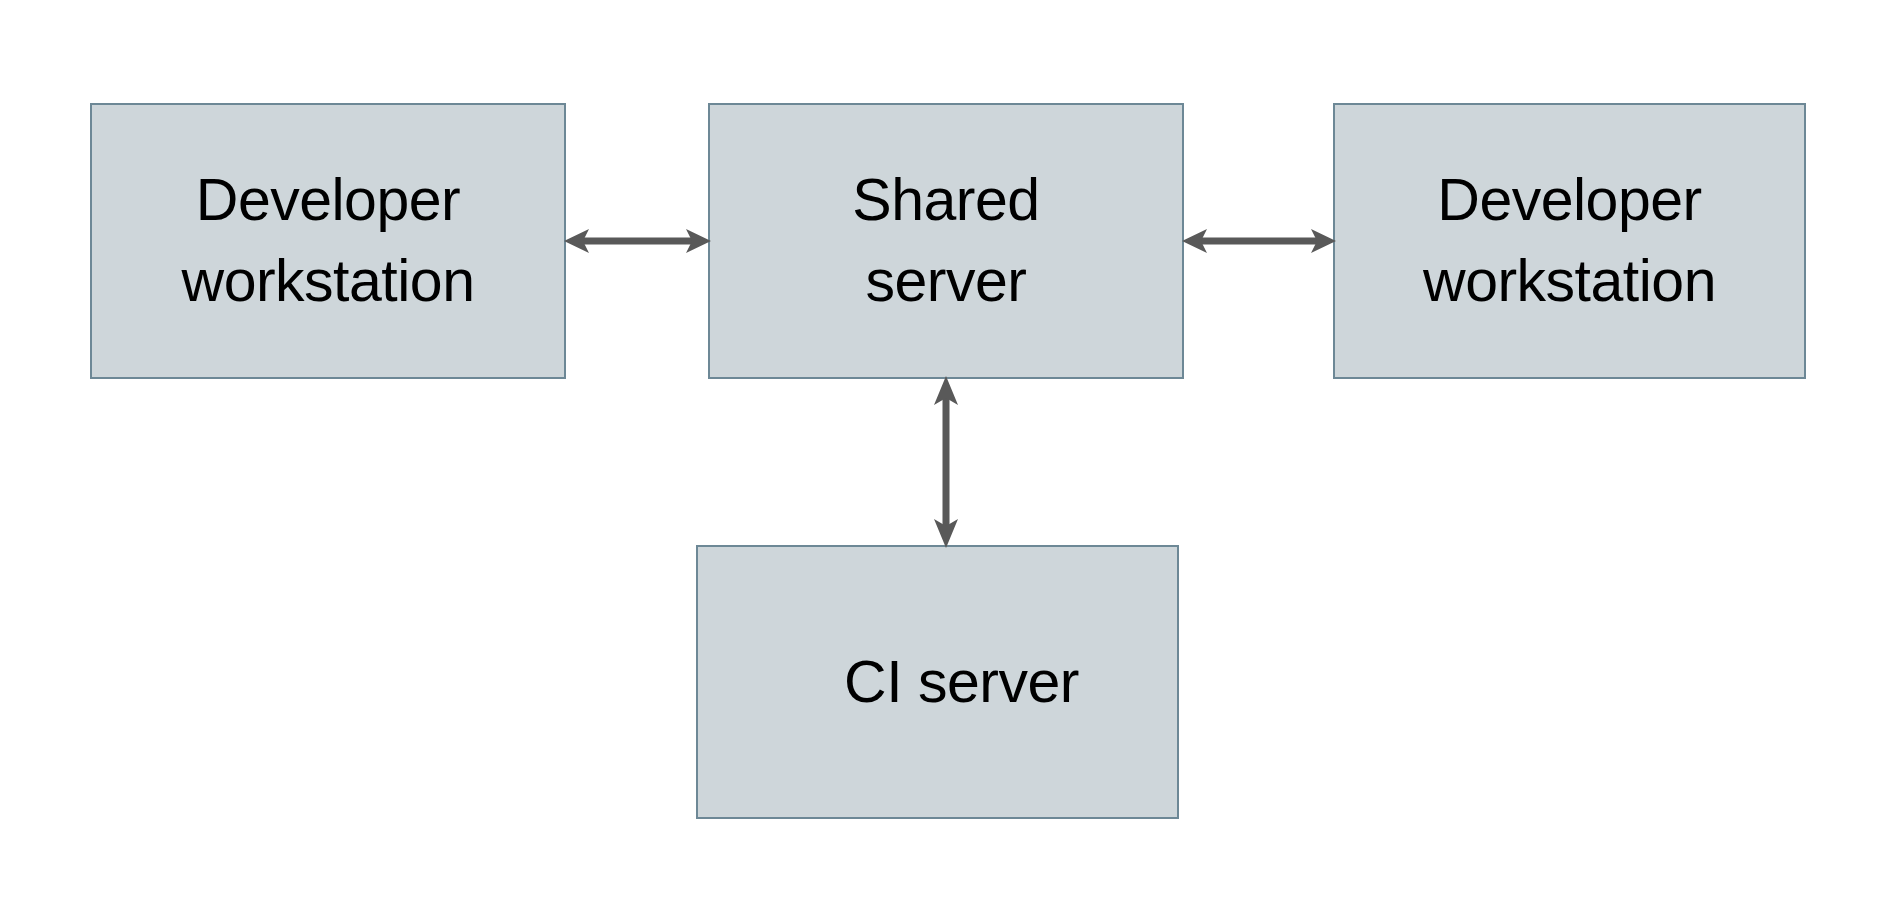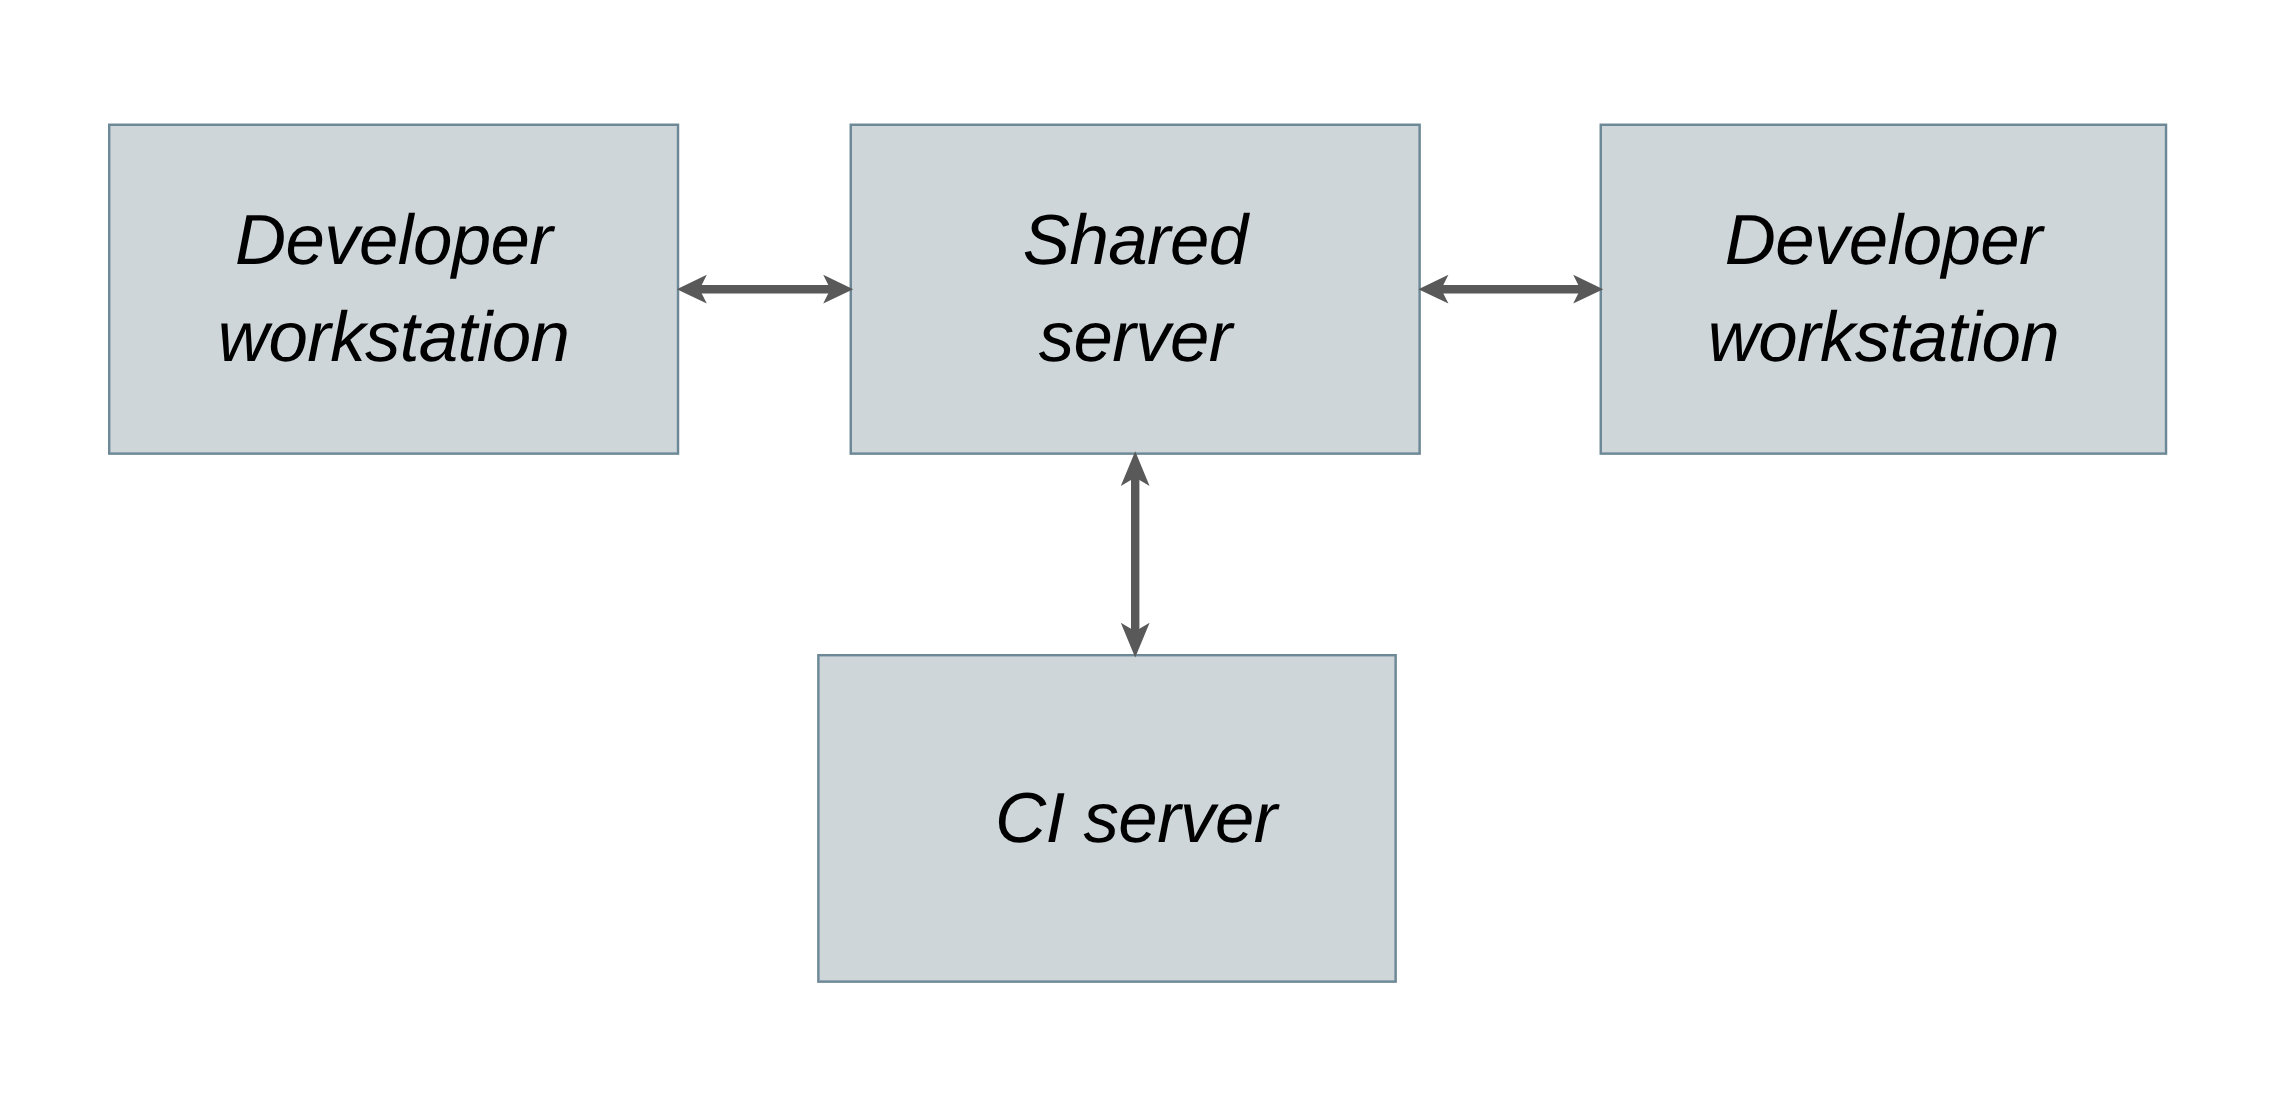--- a/index.html
+++ b/index.html
@@ -10,21 +10,20 @@
   }
   body {
     font-family: "Liberation Sans", sans-serif;
   }
   #canvas {
     position: relative;
     width: 1900px;
     height: 922px;
     background: #ffffff;
     overflow: hidden;
-    font-style: italic;
   }
   .node {
     position: absolute;
     box-sizing: border-box;
     background: #ced6da;
     border: 2px solid #6d8896;
     display: flex;
     align-items: center;
     justify-content: center;
     text-align: center;
@@ -35,21 +34,21 @@
     line-height: 1.37;
     color: #000000;
     letter-spacing: -0.5px;
     white-space: pre-line;
     padding: 0 10px;
   }
   
   #node-dev-left   { left: 90px;   top: 103px; width: 476px; height: 276px; }
   #node-shared     { left: 708px;  top: 103px; width: 476px; height: 276px; }
   #node-dev-right  { left: 1333px; top: 103px; width: 473px; height: 276px; }
-  #node-ci         { left: 681px;  top: 545px; width: 483px; height: 274px; padding-left: 48px; }
+  #node-ci         { left: 696px;  top: 545px; width: 483px; height: 274px; padding-left: 48px; }
 
   .connector {
     position: absolute;
     overflow: visible;
   }
   #conn-left   { left: 560px;  top: 210px; width: 155px; height: 62px; }
   #conn-right  { left: 1178px; top: 210px; width: 162px; height: 62px; }
   #conn-ci     { left: 915px;  top: 372px; width: 62px;  height: 180px; }
 </style>
 </head>

